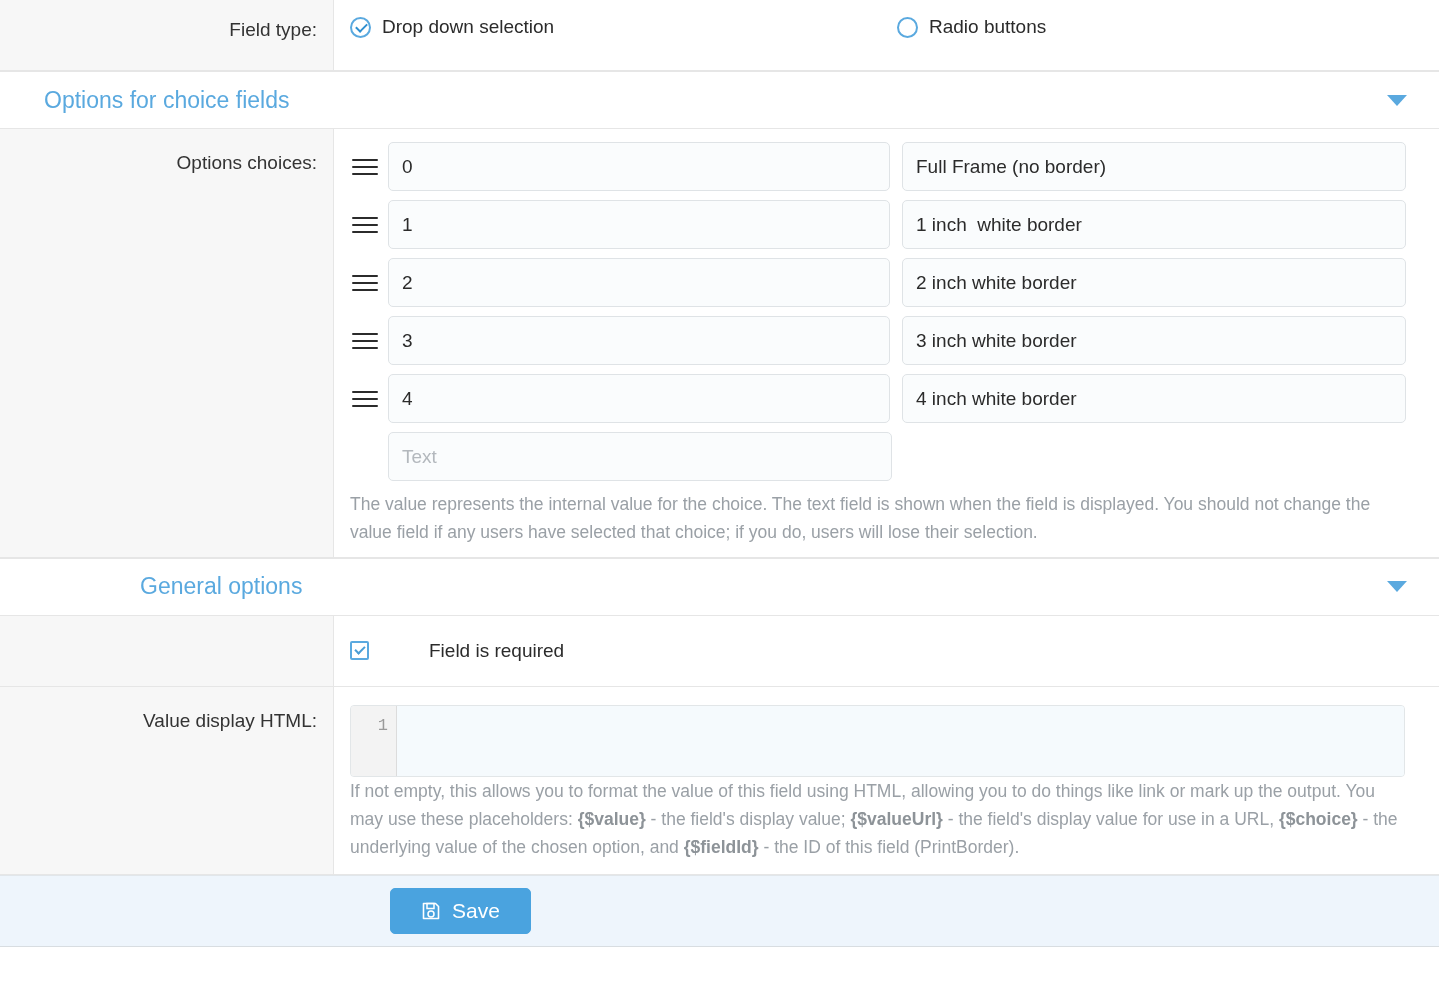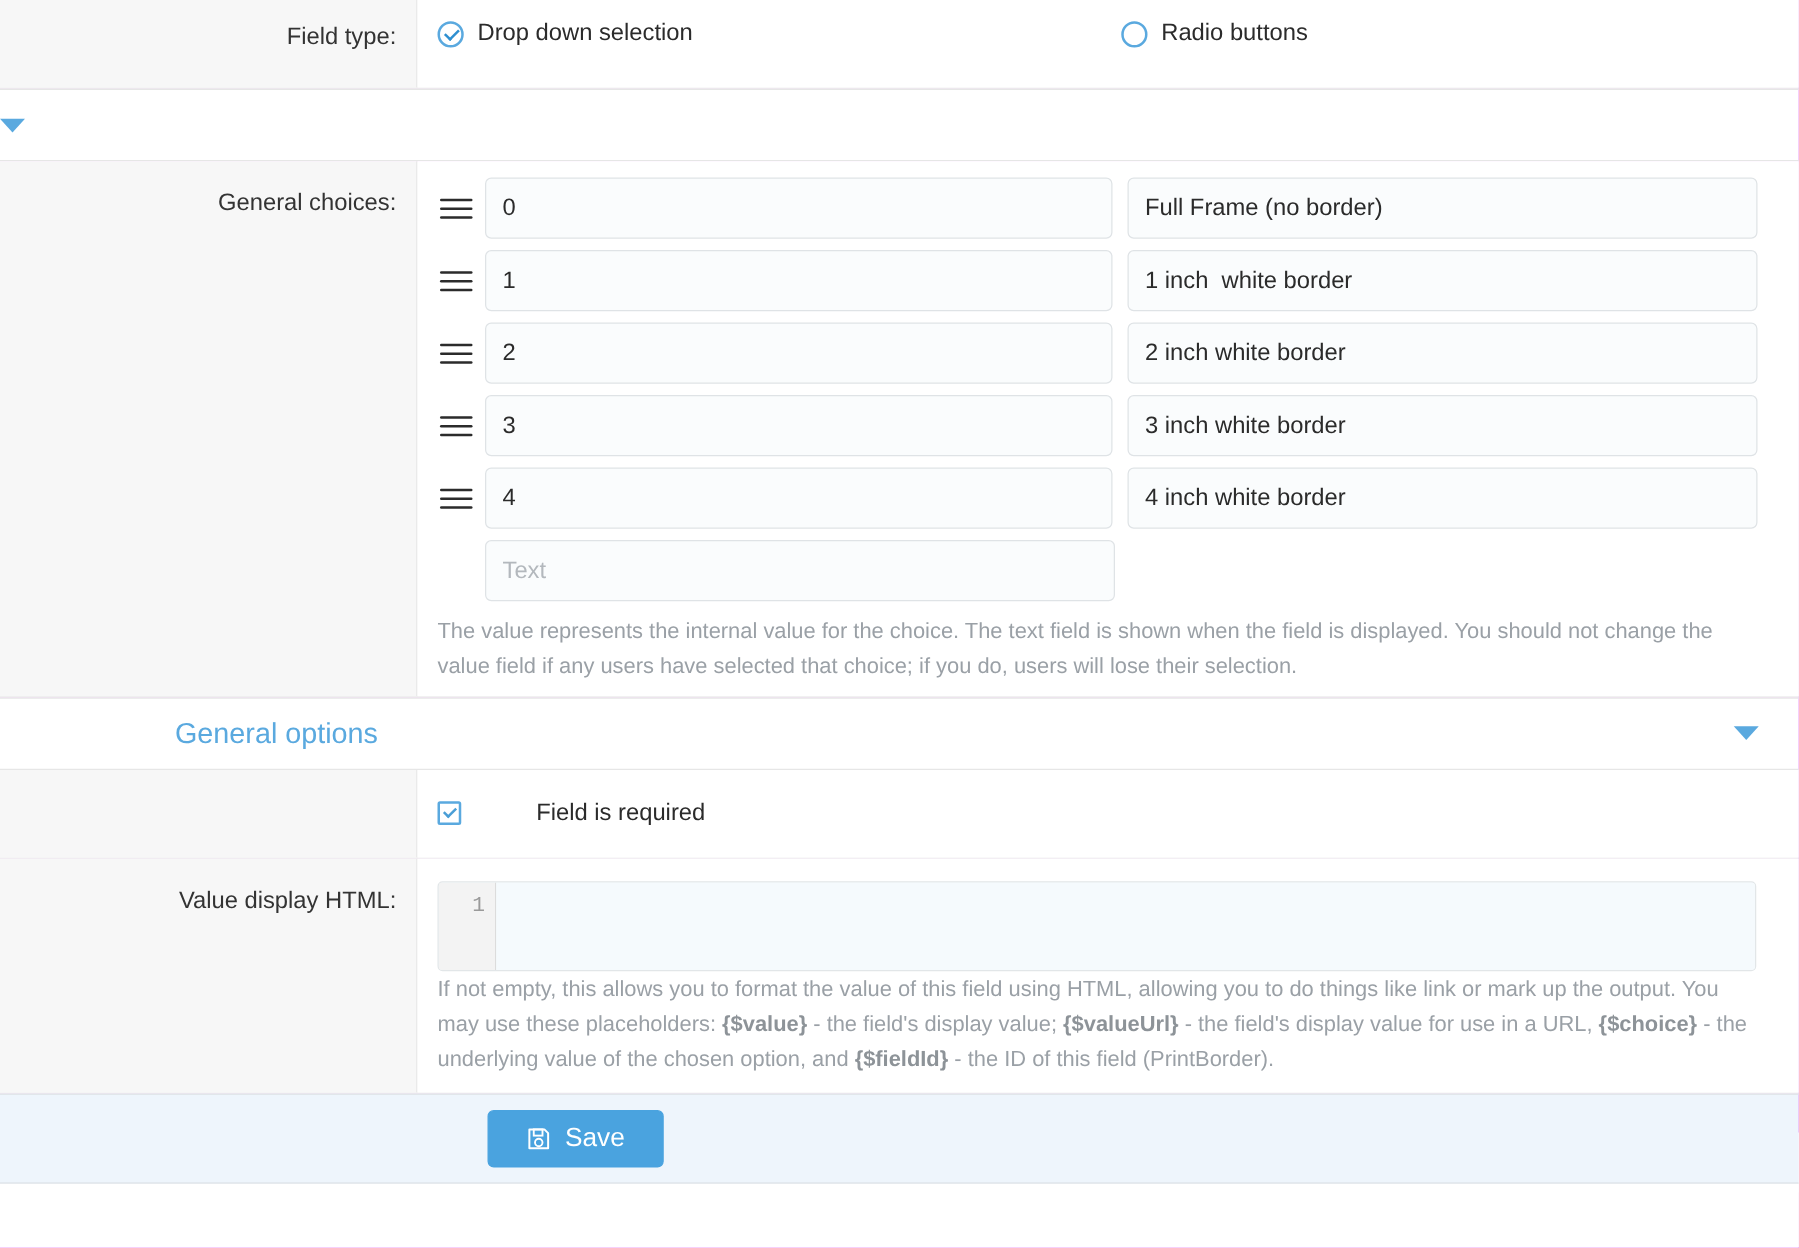--- a/index.html
+++ b/index.html
@@ -11,21 +11,21 @@
     width: 1439px;
     height: 998px;
     font-family: "Liberation Sans", sans-serif;
     color: #2b2b2b;
     overflow: hidden;
   }
   .page {
     position: relative;
     width: 1439px;
     height: 906px;
-    background: #d946ef;
+    background: #0369a1;
     box-sizing: border-box;
   }
 
   
   .form-row {
     display: flex;
     align-items: stretch;
     background: #ffffff;
     border-bottom: 1px solid #e6e6e6;
   }
@@ -300,25 +300,26 @@
         </label>
         <label class="radio-opt">
           <span class="radio-mark"></span>
           <span>Radio buttons</span>
         </label>
       </div>
     </div>
   </div>
 
   <div class="section-header">
+    <div class="section-title">Options for choice fields</div>
     <div class="chevron"></div>
   </div>
 
   <div class="form-row choices-row">
-    <div class="row-label tall">General choices:</div>
+    <div class="row-label tall">Options choices:</div>
     <div class="row-field">
 
       <div class="choice-line">
         <div class="drag-handle">
             <span></span>
             <span></span>
             <span></span>
           </div>
         <input class="inp inp-value" type="text" value="0" style="">
         <input class="inp inp-text" type="text" value="Full Frame (no border)" style="">

